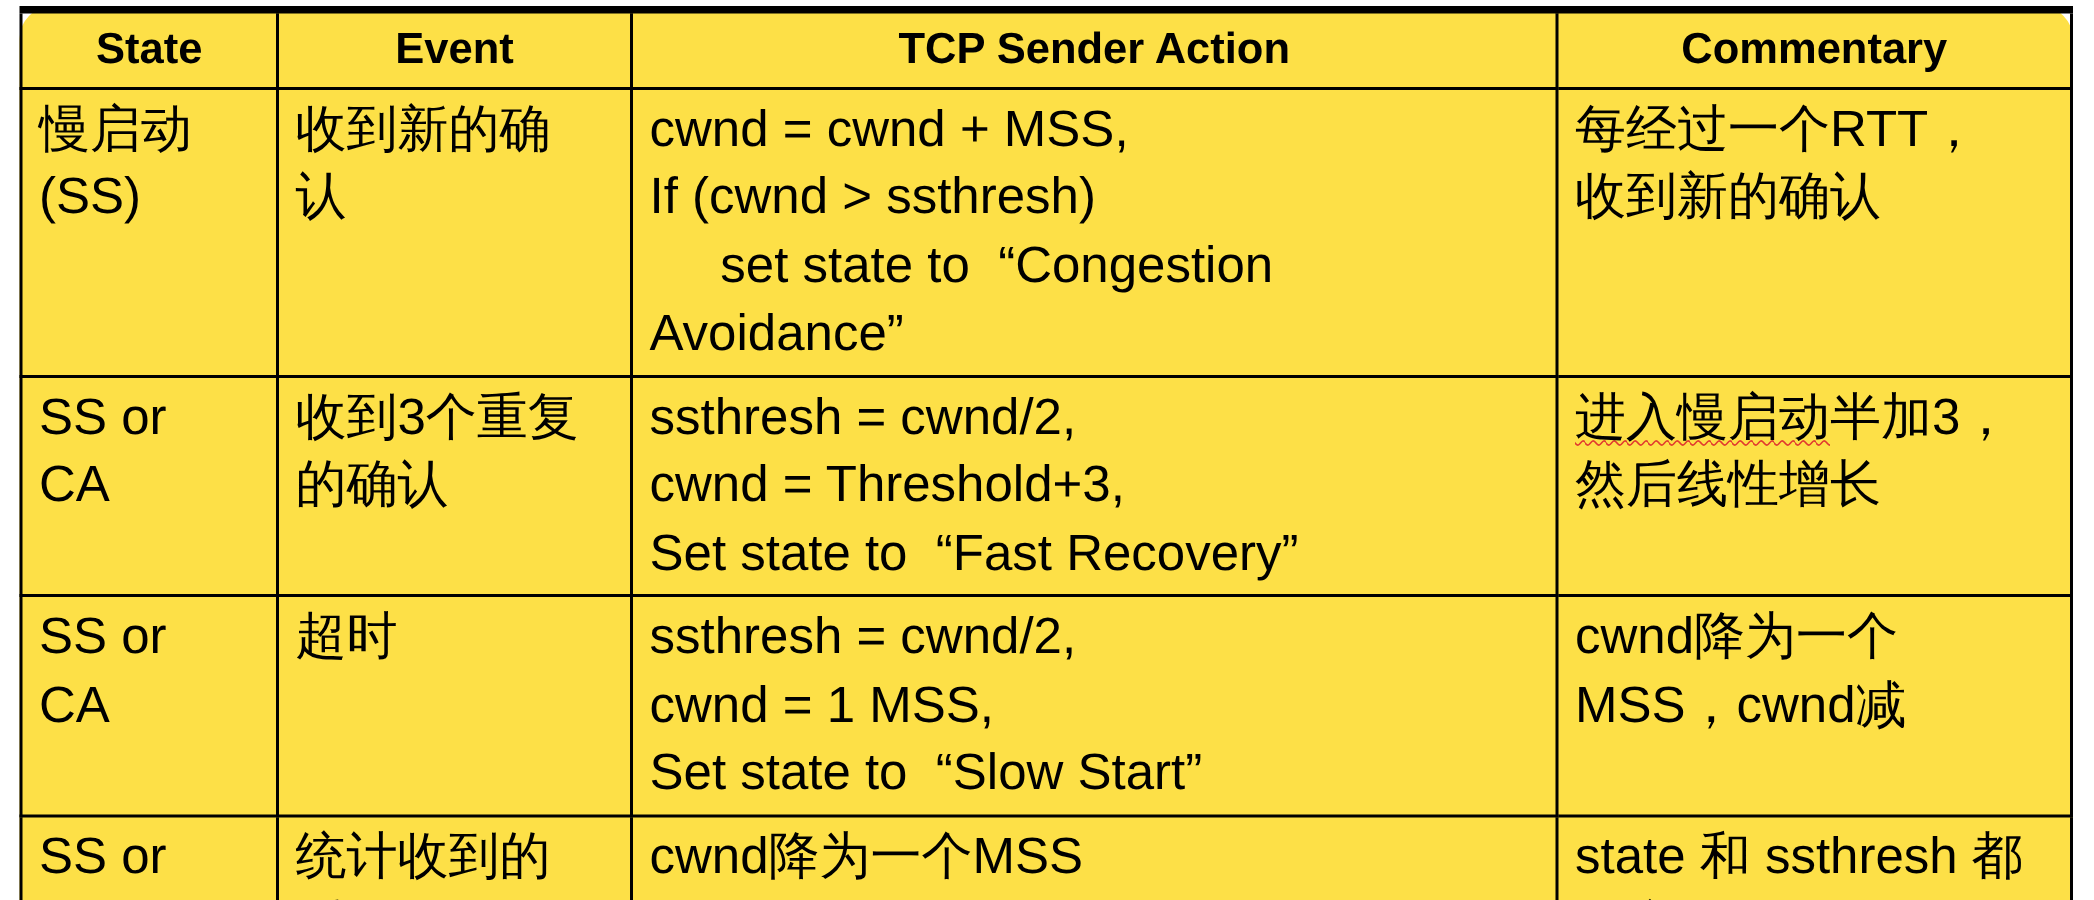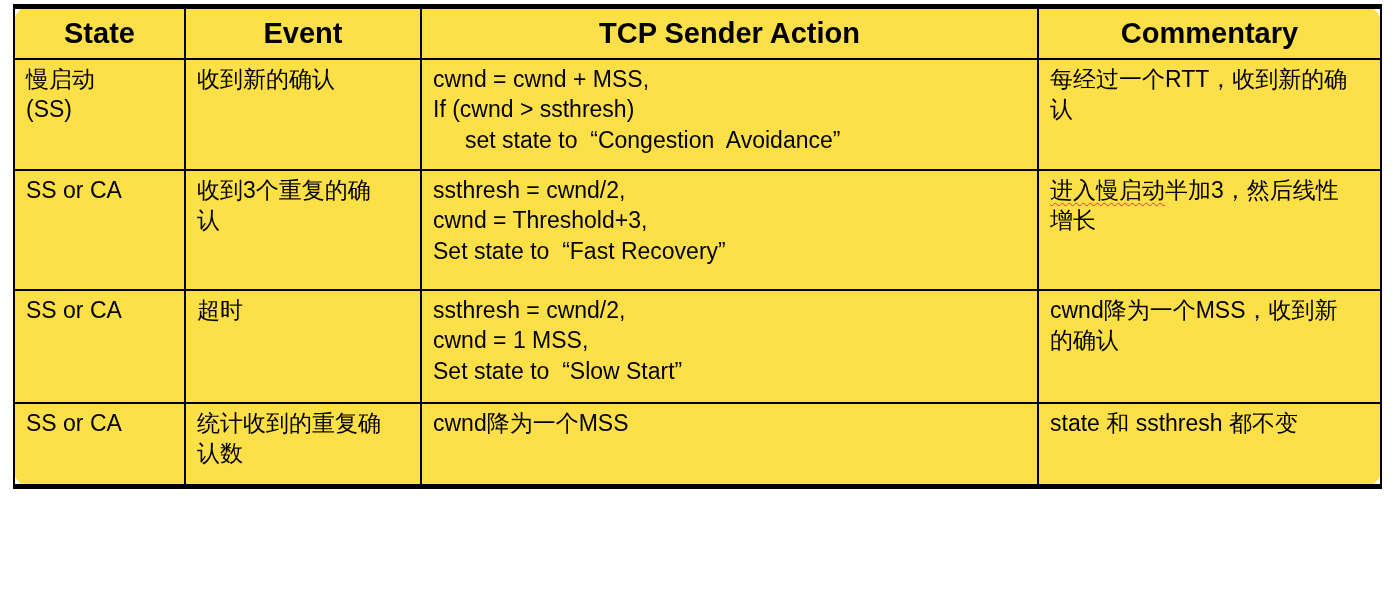--- a/index.html
+++ b/index.html
@@ -26,21 +26,21 @@
     border-bottom: 5px solid #000000;
     border-left: 2px solid #000000;
     border-right: 2px solid #000000;
     border-radius: 22px;
   }
   table.doc-table th,
   table.doc-table td {
     border: 2px solid #000000;
     vertical-align: top;
     padding: 4px 28px 4px 11px;
-    font-size: 23px;
+    font-size: 34px;
     line-height: 1.34;
     overflow: hidden;
   }
   table.doc-table th {
     font-size: 29px;
     font-weight: bold;
     text-align: center;
     vertical-align: middle;
     padding: 2px 6px;
   }
@@ -91,21 +91,21 @@
 cwnd = Threshold+3,
 Set state to  “Fast Recovery”</td>
         <td><span class="spellcheck">进入慢启动</span><span>半加3，然后线性增长</span></td>
       </tr>
       <tr style="height:113px">
         <td class="pre">SS or CA</td>
         <td>超时</td>
         <td class="pre">ssthresh = cwnd/2,
 cwnd = 1 MSS,
 Set state to  “Slow Start”</td>
-        <td>cwnd降为一个MSS，收到新的确认</td>
+        <td>cwnd降为一个MSS，cwnd减</td>
       </tr>
       <tr style="height:84px">
         <td class="pre">SS or CA</td>
         <td>统计收到的重复确认数</td>
         <td class="pre">cwnd降为一个MSS</td>
         <td>state 和 ssthresh 都不变</td>
       </tr>
     </tbody>
   </table>
 </div>

